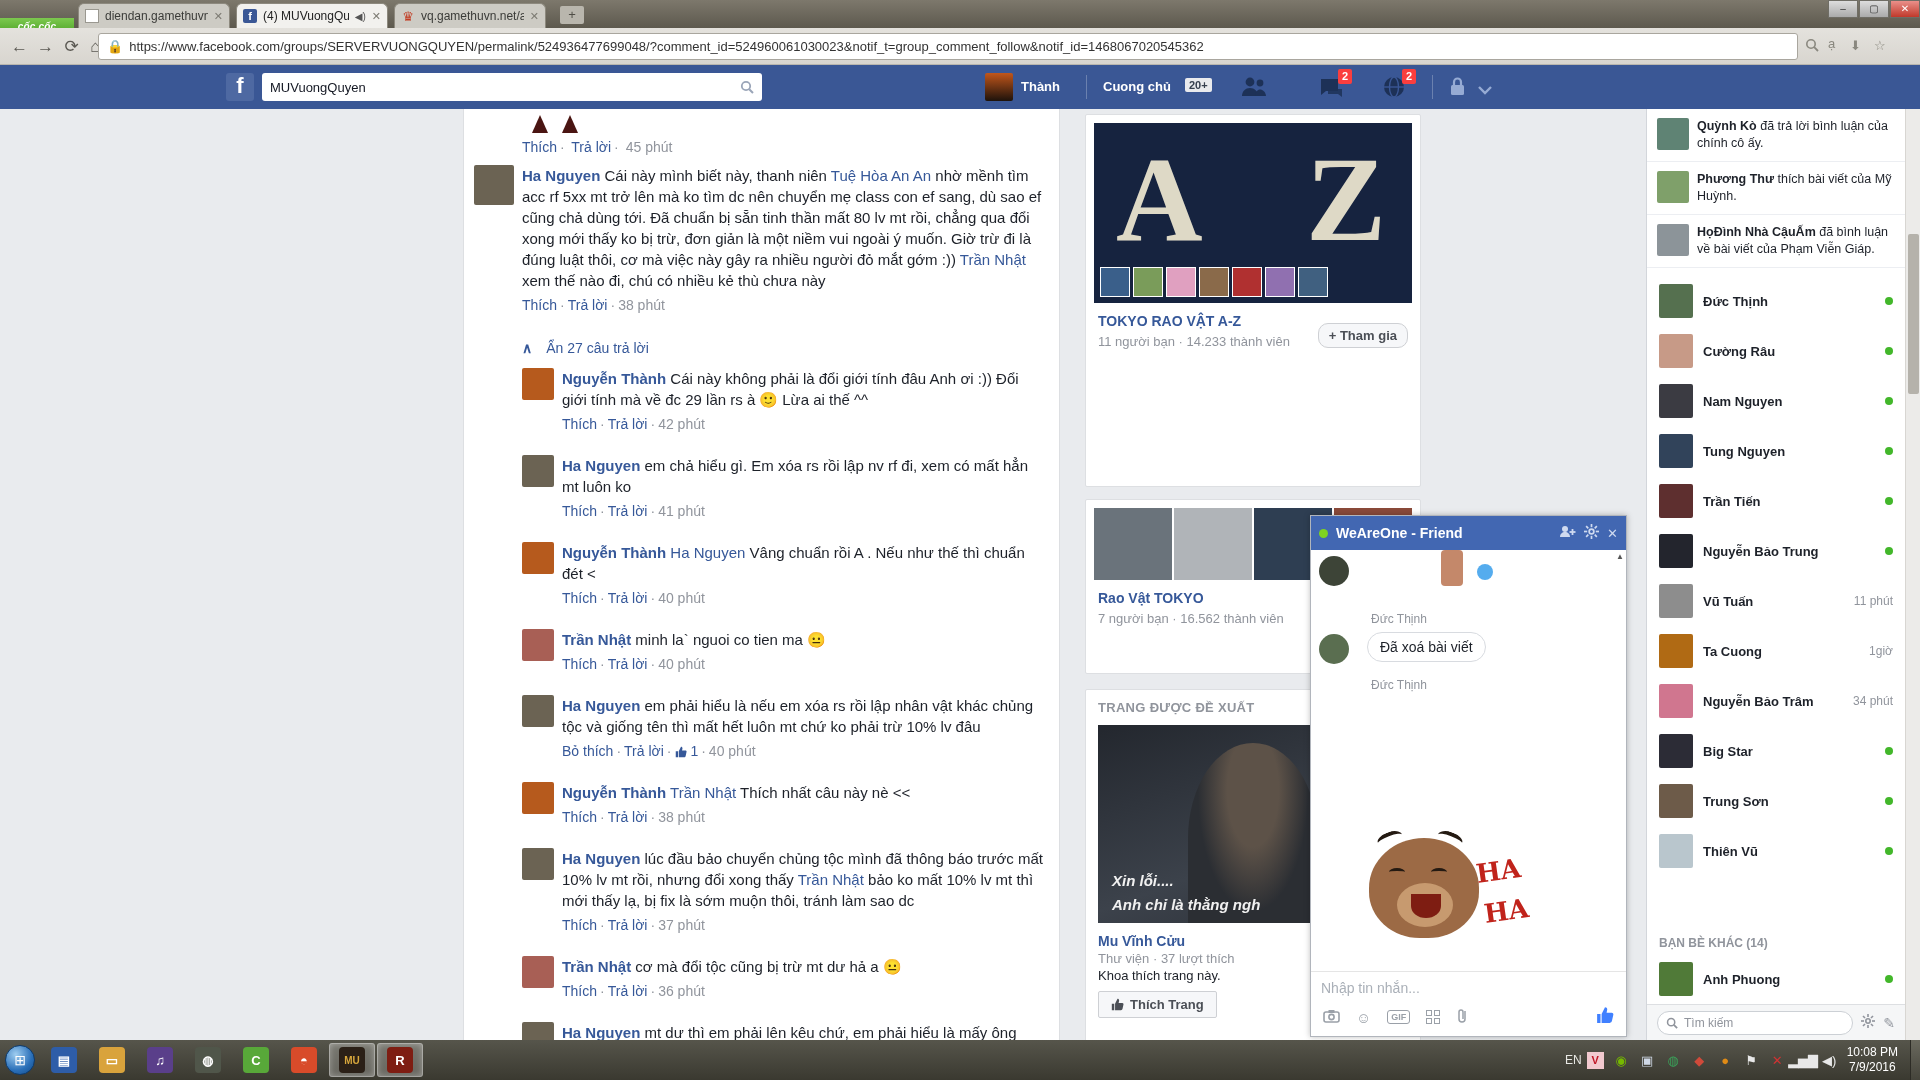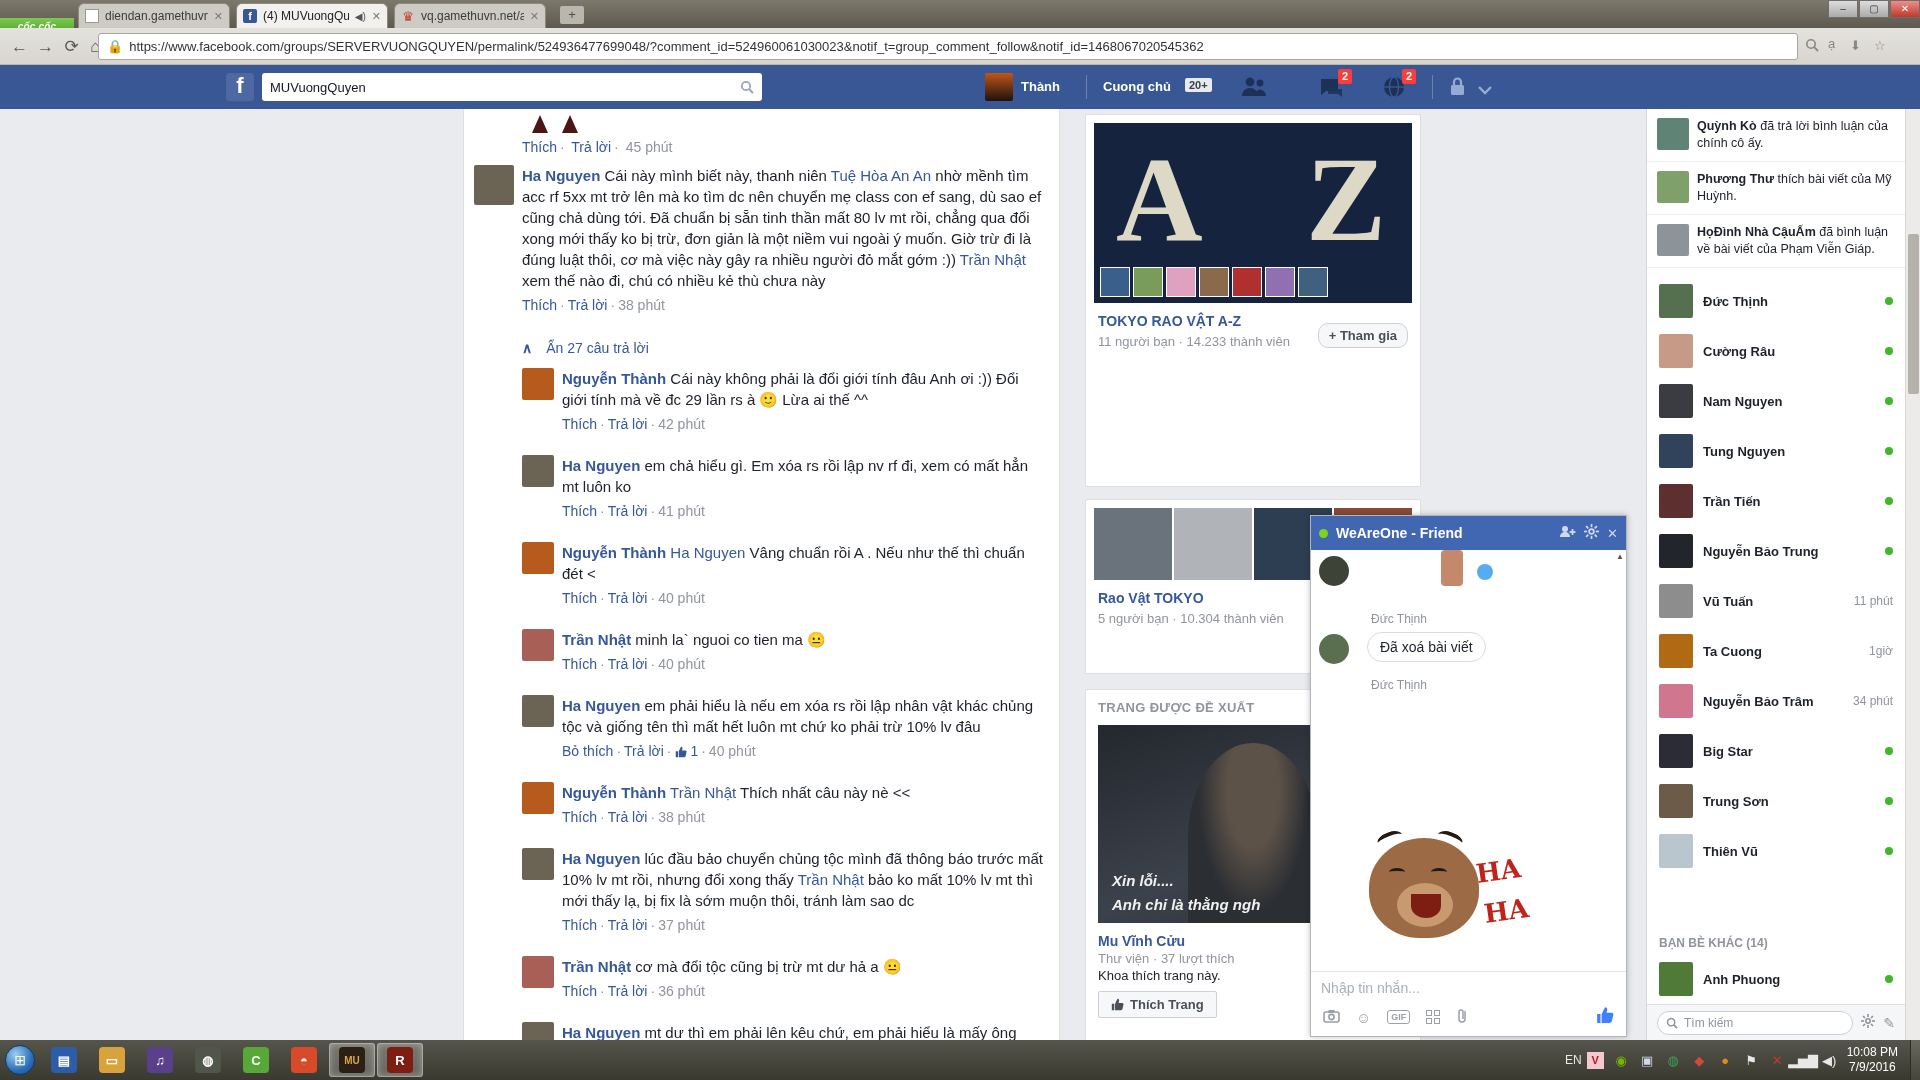--- a/index.html
+++ b/index.html
@@ -330,21 +330,21 @@
   </div>
 
   <div id="gcard2" class="card abs">
     <div class="photo-strip" id="photos2">
         <i style="background: rgb(106, 115, 123);"></i>
         <i style="background: rgb(176, 180, 184);"></i>
         <i style="background: rgb(46, 62, 82);"></i>
         <i style="background: rgb(138, 74, 58);"></i>
       </div>
     <div class="gname">Rao Vật TOKYO</div>
-    <div class="gmeta">5 người bạn · 10.304 thành viên</div>
+    <div class="gmeta">7 người bạn · 16.562 thành viên</div>
     <div class="joinbtn" style="top:102px;">+ <span>Tham gia</span></div>
   </div>
 
   <div id="gcard3" class="card abs">
     <div class="cardhead">
       <span class="h">TRANG ĐƯỢC ĐỀ XUẤT</span>
       <span class="see">Xem tất cả</span>
     </div>
     <div class="meme">
       <div class="fig"></div>

